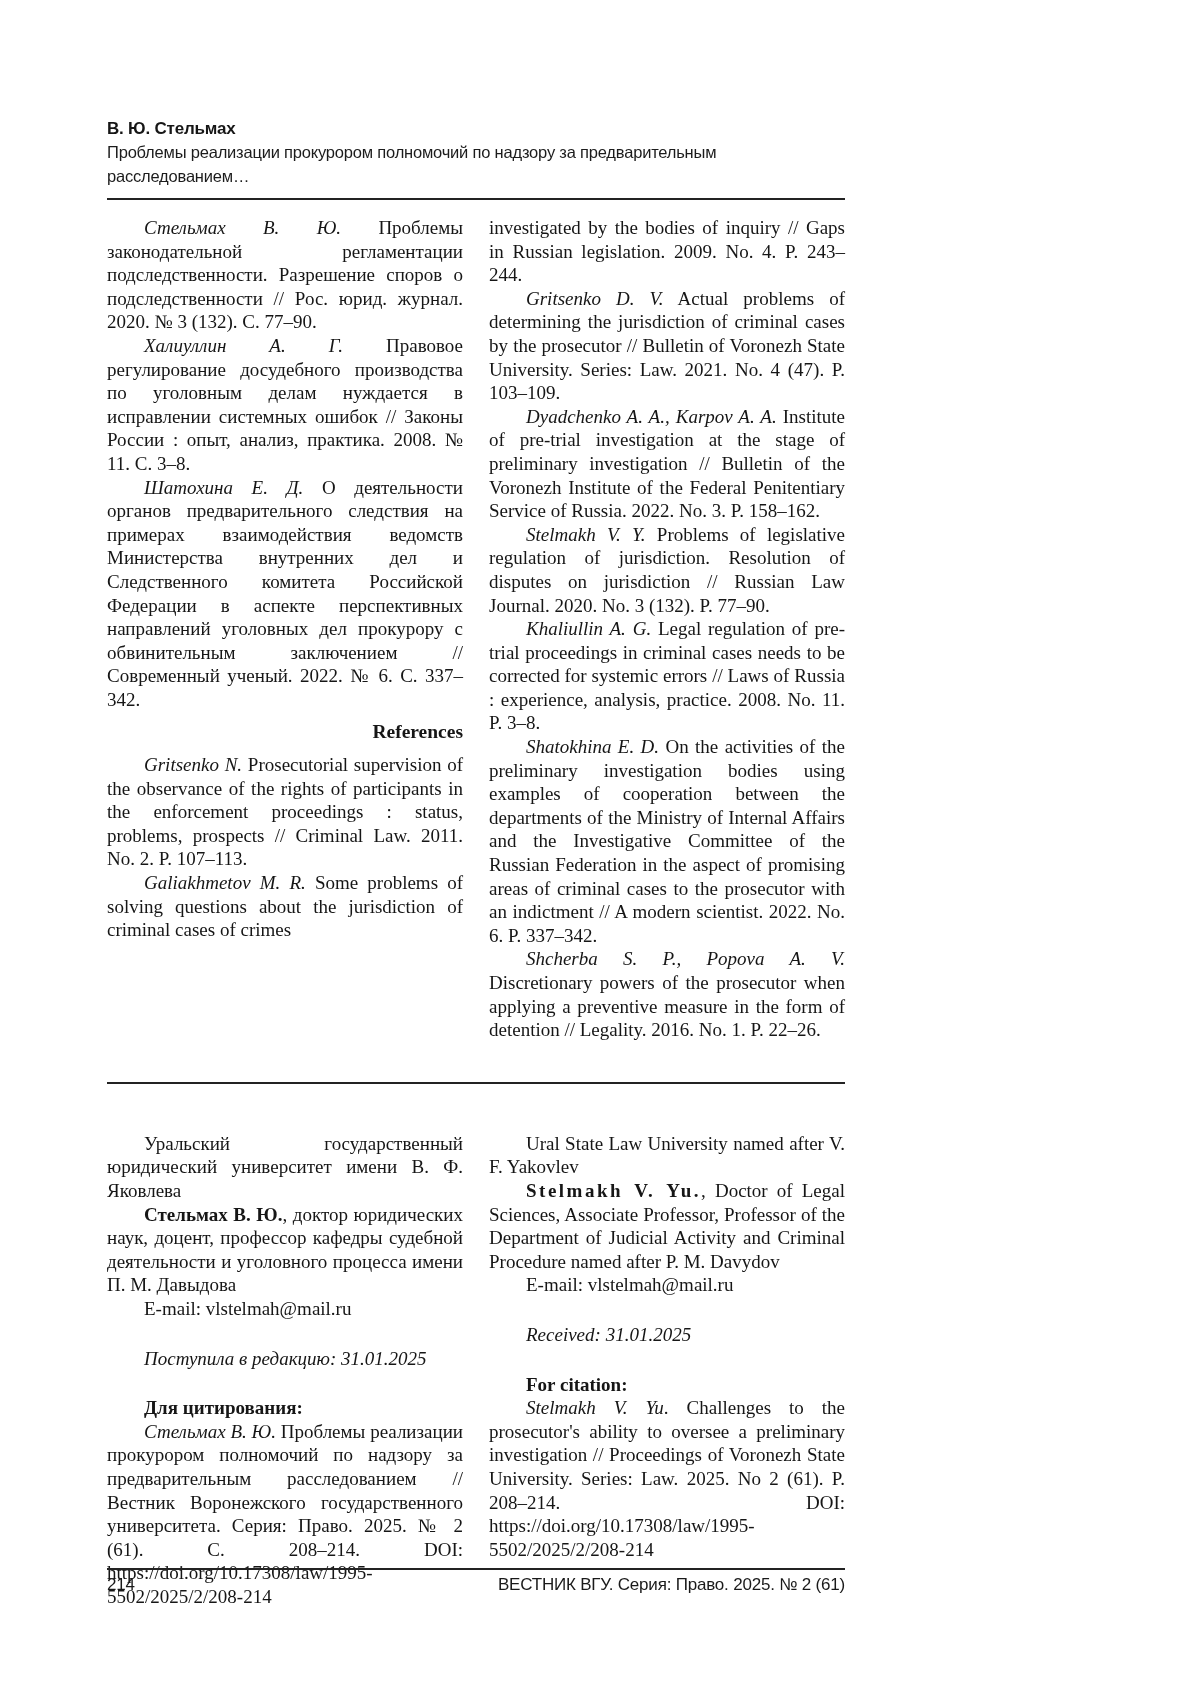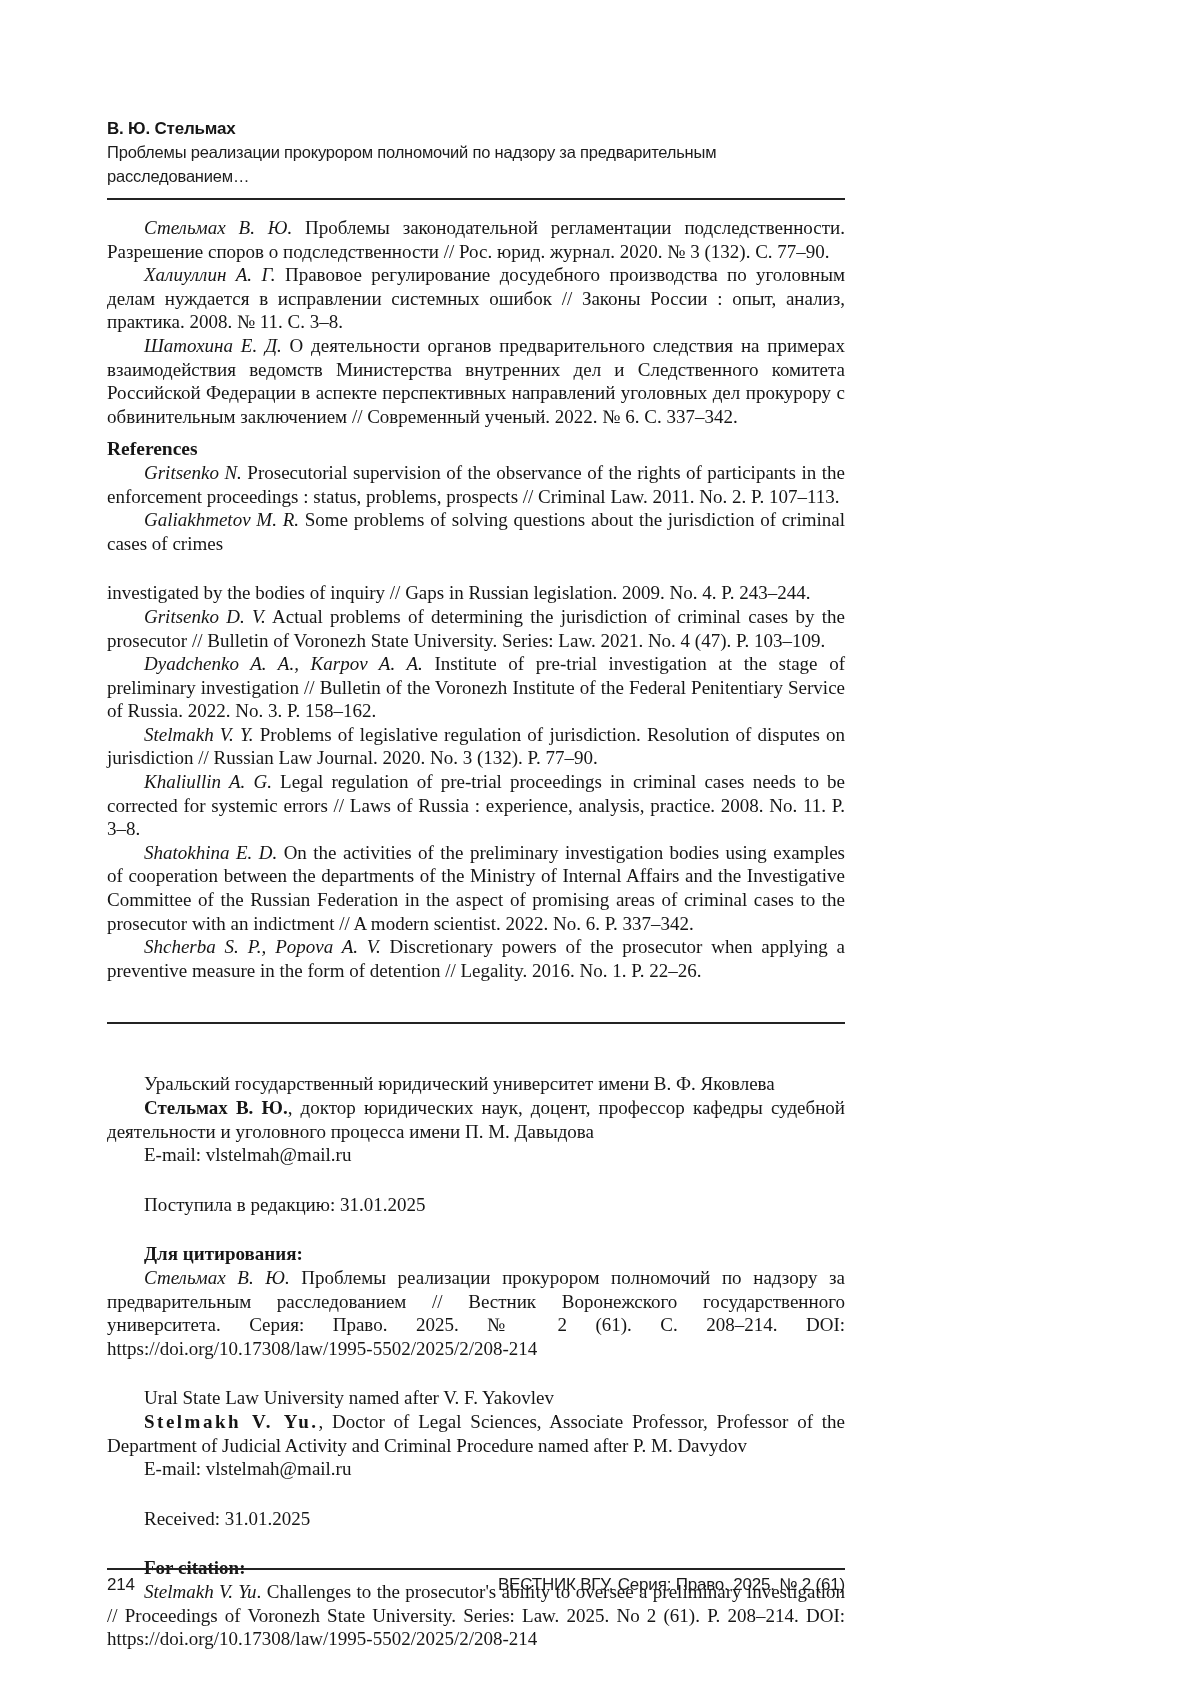--- a/index.html
+++ b/index.html
@@ -11,27 +11,27 @@
   .content{position:absolute;left:107px;right:111px;top:118px;}
   .rh-author{
     font-family:"Liberation Sans","DejaVu Sans",sans-serif;
     font-weight:700;font-size:17px;line-height:22px;letter-spacing:-0.2px;
   }
   .rh-title{
     font-family:"Liberation Sans","DejaVu Sans",sans-serif;
     font-size:16.5px;line-height:24px;letter-spacing:-0.2px;color:#1c1c1c;
   }
   .rule{border:none;border-top:2.5px solid #232323;margin:10px 0 0;}
-  .cols{display:flex;gap:26px;margin-top:16px;flex-direction:column;}
+  .cols{display:flex;gap:26px;margin-top:16px;}
   .col{flex:1;min-width:0;font-size:19px;line-height:23.6px;text-align:justify;}
   .para{margin:0;text-indent:37px;}
   .para.noindent{text-indent:0;}
-  .para.heading{text-indent:0;text-align:left;font-weight:700;margin:9px 0 0;font-size:19.5px;}
+  .para.heading{text-indent:0;text-align:right;font-weight:700;margin:9px 0 9px;font-size:19.5px;}
   .para.gap{margin-top:26px;}
-  .para.italic-line{}
+  .para.italic-line{font-style:italic;}
   .para.bold-line{font-weight:700;}
   .para i{font-style:italic;}
   .para b.spaced{letter-spacing:2.5px;}
   .divider{border:none;border-top:2.5px solid #232323;margin:40px 0 0;}
   .cols2{margin-top:48px;}
   .pfooter{
     position:absolute;left:107px;right:111px;top:1568px;
     font-family:"Liberation Sans","DejaVu Sans",sans-serif;
     font-size:17px;letter-spacing:-0.2px;color:#1a1a1a;
   }

